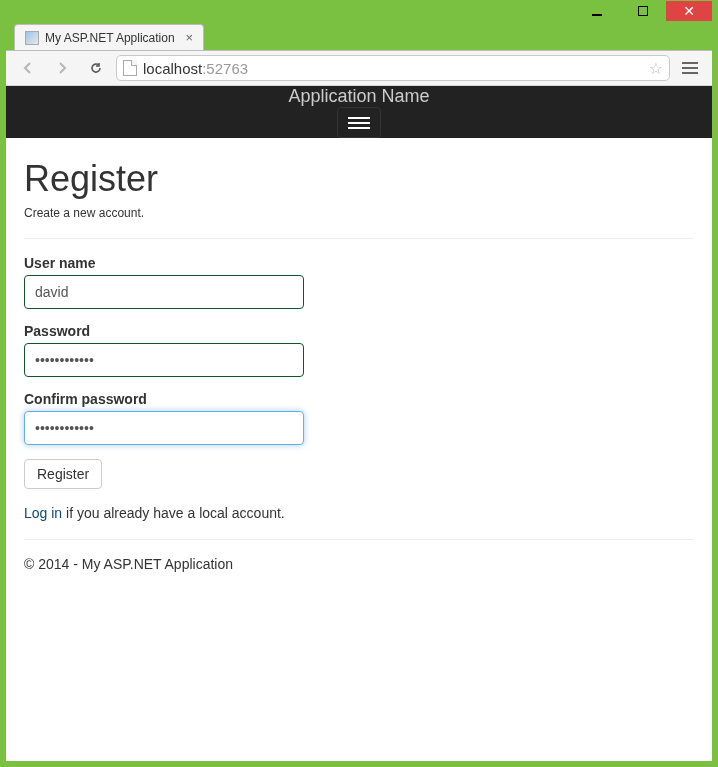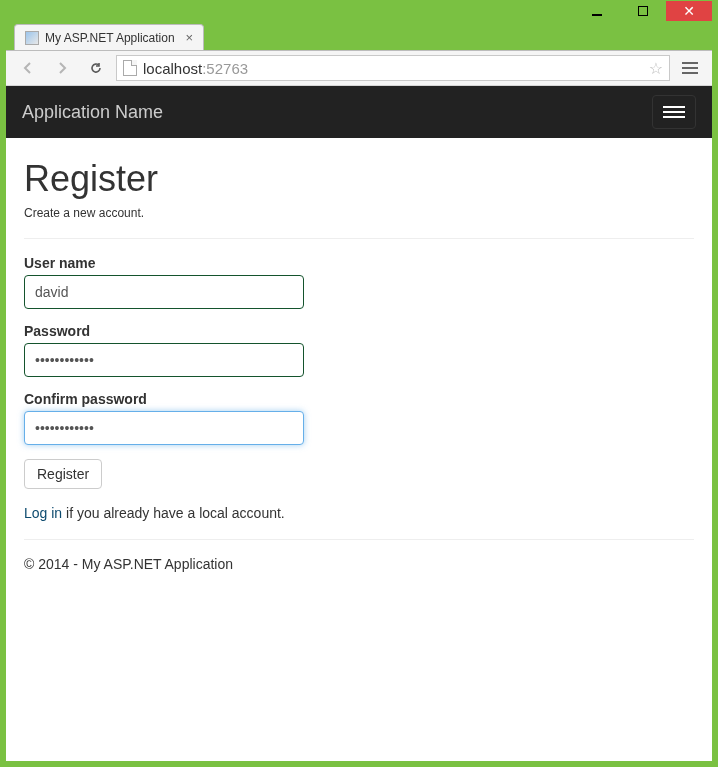--- a/index.html
+++ b/index.html
@@ -89,21 +89,21 @@
     width: 28px; height: 28px;
     display: flex; align-items: center; justify-content: center;
     color: #888;
     border-radius: 3px;
   }
   .nav-btn.enabled { color: #5a5a5a; }
   .addressbar {
     flex: 1;
     height: 26px;
     border: 1px solid #c9c9c9;
-    border-radius: 0;
+    border-radius: 5px;
     background: #fff;
     display: flex;
     align-items: center;
     padding: 0 6px;
     gap: 6px;
   }
   .page-icon {
     width: 14px; height: 16px;
     border: 1px solid #aaa;
     background: #fff;
@@ -134,21 +134,22 @@
     position: relative;
   }
 
   .navbar {
     background: #222;
     color: #999;
     height: 52px;
     display: flex;
     align-items: center;
     padding: 0 16px;
-    justify-content: space-between;
+    justify-content: center;
+    flex-direction: column;
   }
   .navbar-brand { color: #ccc; font-size: 18px; }
   .navbar-toggle {
     width: 44px; height:34px;
     border: 1px solid #333;
     border-radius: 4px;
     display:flex; flex-direction:column; justify-content:center; align-items:center;
     gap:3px;
   }
   .navbar-toggle span { width:22px; height:2px; background:#fff; }

